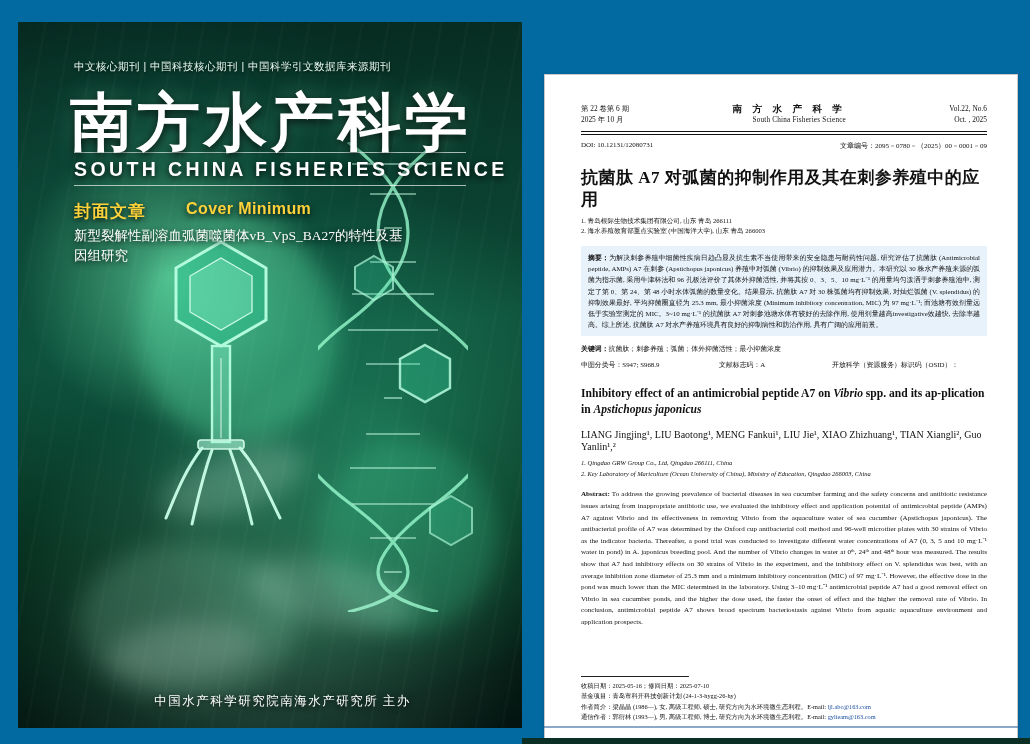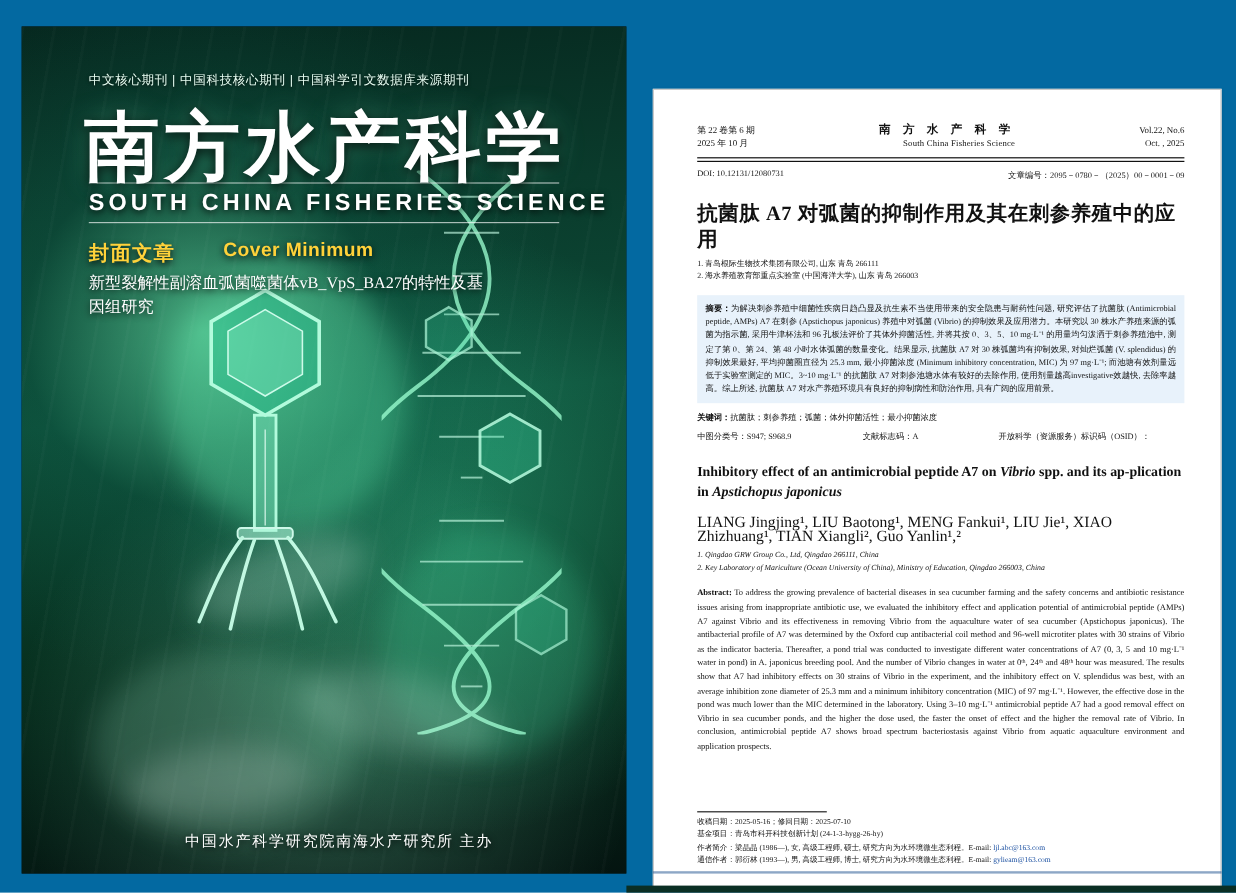--- a/index.html
+++ b/index.html
@@ -244,21 +244,21 @@
   .clsrow .c2 { width: 95px; }
   .art-title-en {
     margin-top: 16px;
     font-size: 11.6px;
     font-weight: bold;
     line-height: 16px;
   }
   .art-title-en .it { font-style: italic; }
   .authors-en {
     margin-top: 11px;
-    font-size: 13px;
+    font-size: 10px;
     line-height: 12px;
   }
   .affil-en {
     margin-top: 5px;
     font-size: 6.5px;
     line-height: 10.5px;
     font-style: italic;
   }
   .abs-en {
     margin-top: 10px;

